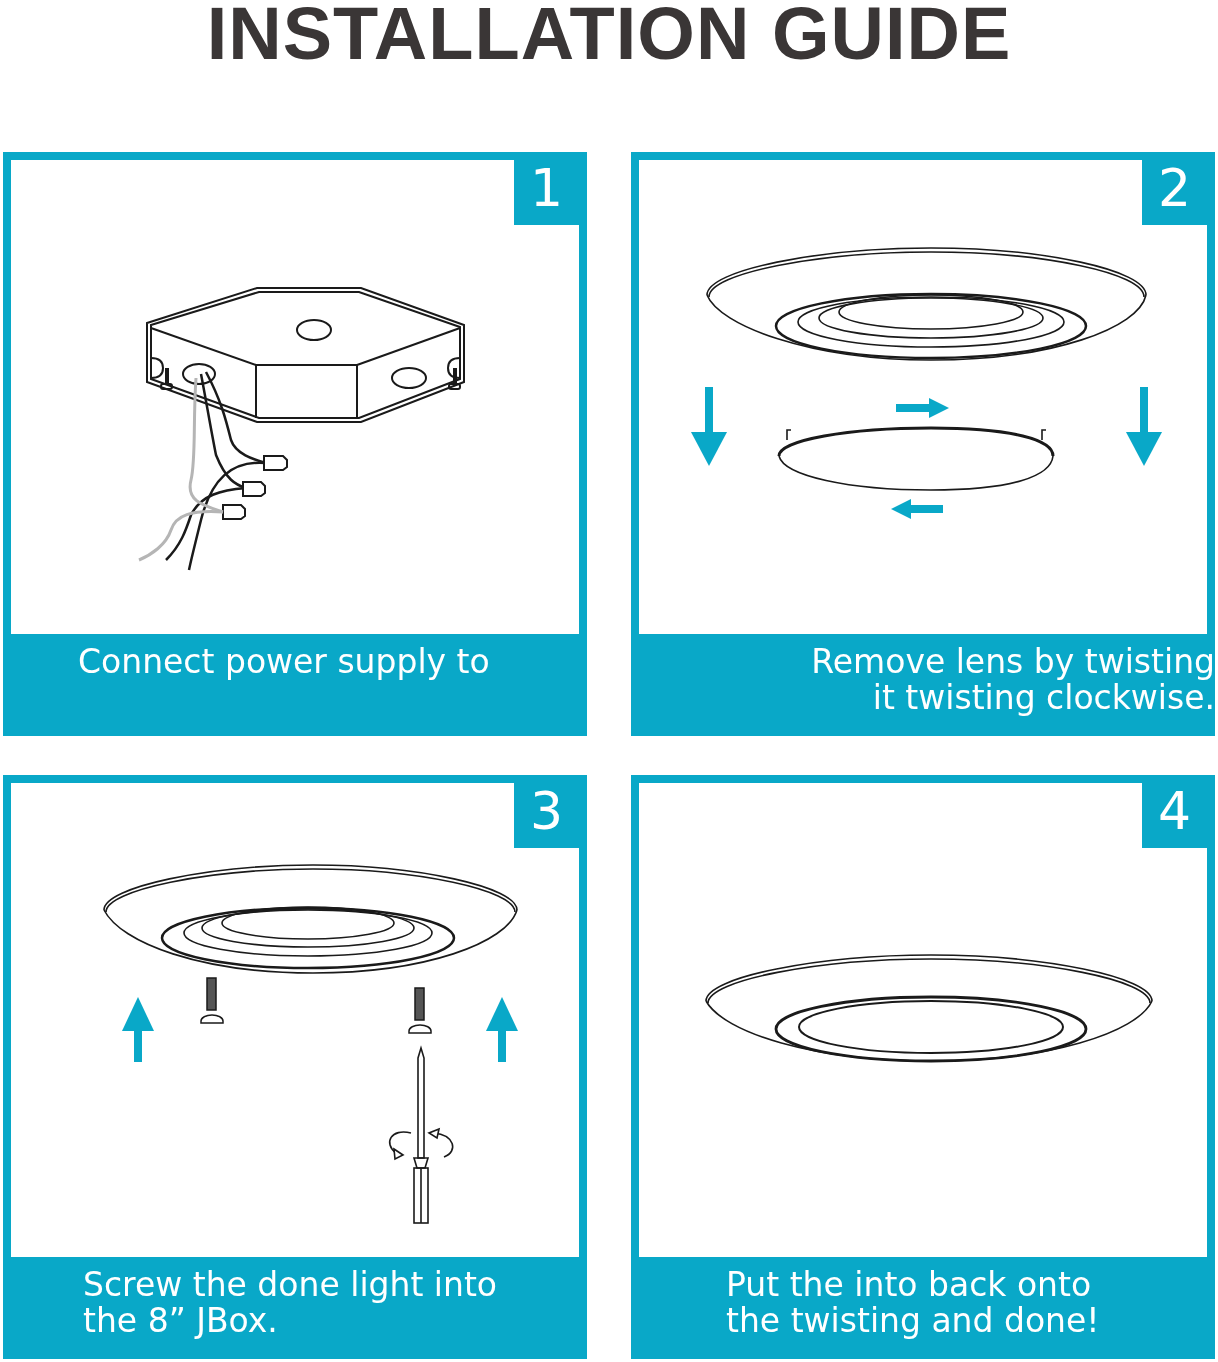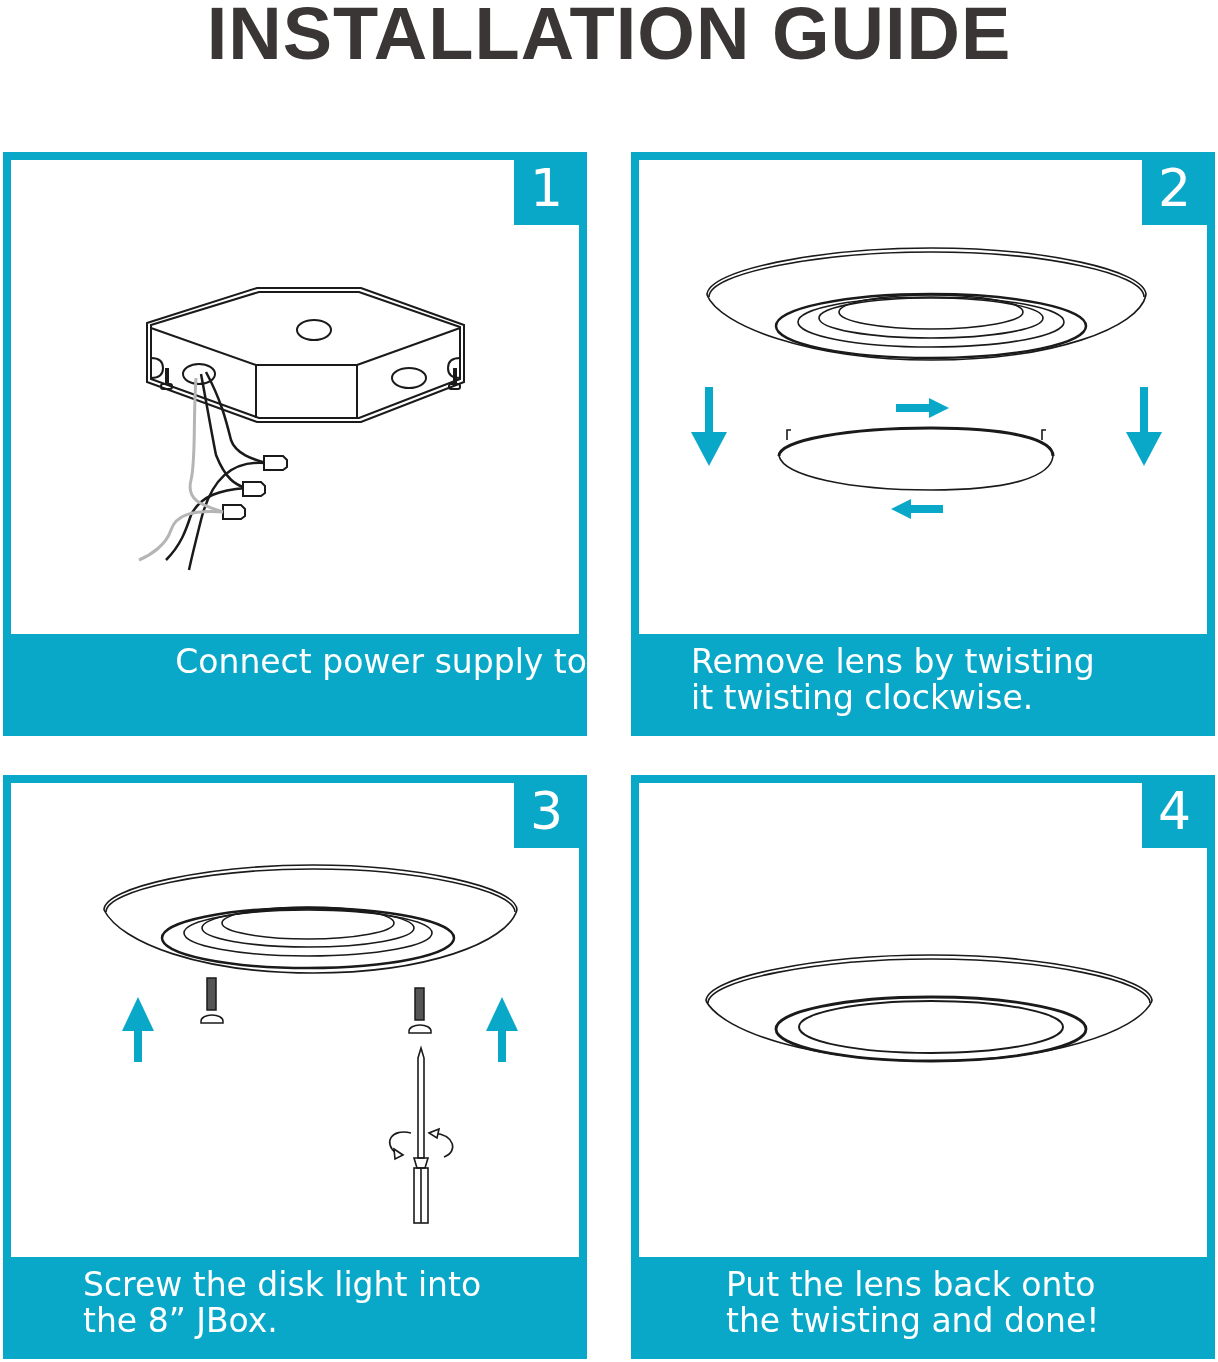--- a/index.html
+++ b/index.html
@@ -22,22 +22,22 @@
     position: absolute; left: 0; top: 482px; width: 584px; height: 102px;
     color: #ffffff; font-size: 33px; line-height: 36px; box-sizing: border-box;
     padding-top: 10px;
   }
   .panel .caption .line { display: block; white-space: nowrap; }
   .illus { position: absolute; left: 0; top: 0; }
   .p1 { left: 3px; top: 152px; }
   .p2 { left: 631px; top: 152px; }
   .p3 { left: 3px; top: 775px; }
   .p4 { left: 631px; top: 775px; }
-  .p1 .caption { padding-left: 75px; text-align: right; }
-  .p2 .caption { padding-left: 60px; }
+  .p1 .caption { padding-left: 75px; }
+  .p2 .caption { padding-left: 105px; text-align: right; }
   .p3 .caption { padding-left: 80px; }
   .p4 .caption { padding-left: 95px; }
 </style>
 </head>
 <body>
 
 <div class="title">INSTALLATION GUIDE</div>
 
 <div class="panel p1">
   <div class="inner">
@@ -159,35 +159,35 @@
       <g fill="#09a8c8">
         <polygon points="111,248 127,214 143,248"></polygon>
         <rect x="123" y="245" width="8" height="34"></rect>
         <polygon points="475,248 491,214 507,248"></polygon>
         <rect x="487" y="245" width="8" height="34"></rect>
       </g>
     </svg>
   </div>
   <div class="badge">3</div>
   <div class="caption">
-    <span class="line">Screw the disk light into</span>
+    <span class="line">Screw the done light into</span>
     <span class="line">the 8” JBox.</span>
   </div>
 </div>
 
 <div class="panel p4">
   <div class="inner">
     <svg class="illus" width="568" height="474" viewBox="0 0 568 474">
       <g fill="none" stroke="#1a1a1a" stroke-width="1.6">
         <path d="M67,218 C67,194 180,172 292,172 C404,172 513,194 513,218"></path>
         <path d="M69,220 C69,197 180,176 292,176 C404,176 511,197 511,220"></path>
         <path d="M67,218 C85,250 175,278 292,278 C409,278 498,250 513,218"></path>
         <ellipse cx="292" cy="246" rx="155" ry="32" stroke-width="2.8"></ellipse>
         <ellipse cx="292" cy="244" rx="132" ry="26" stroke-width="2"></ellipse>
       </g>
     </svg>
   </div>
   <div class="badge">4</div>
   <div class="caption">
-    <span class="line">Put the lens back onto</span>
+    <span class="line">Put the into back onto</span>
     <span class="line">the twisting and done!</span>
   </div>
 </div>
 
 </body></html>

